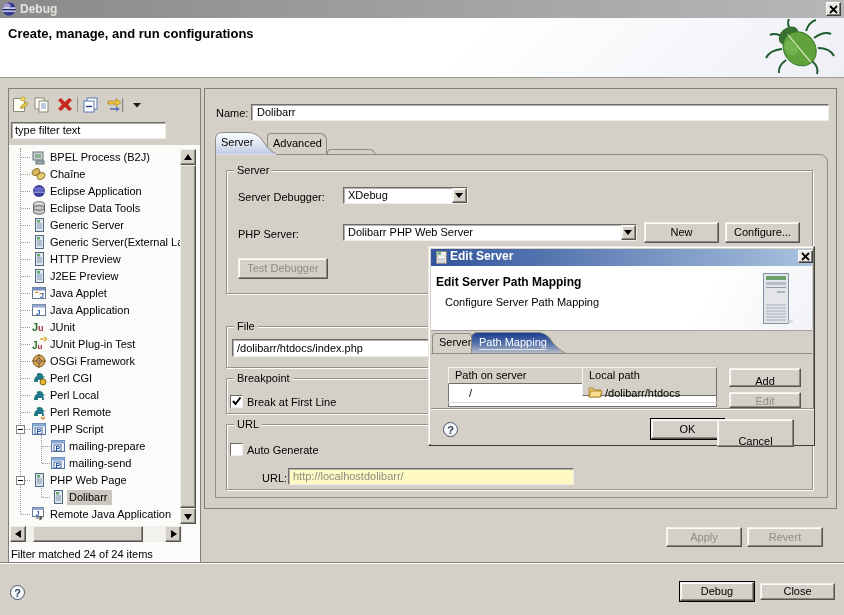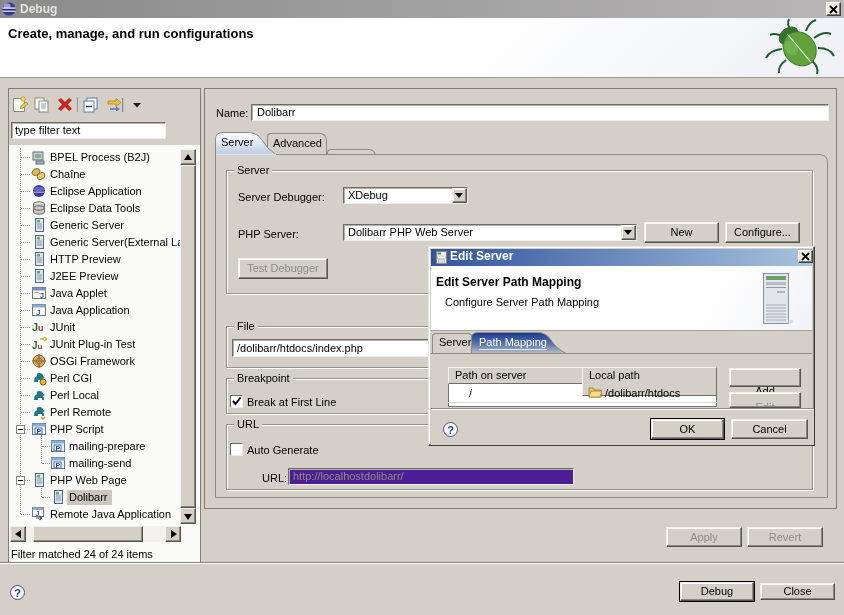--- a/index.html
+++ b/index.html
@@ -440,21 +440,21 @@
       </svg>
   </div>
   <div class="lbl" style="left:42px;top:307px">Break at First Line</div>
 
   <div class="abs group" style="left:21px;top:335px;width:587px;height:66px">
     <div class="grouplabel">URL</div>
   </div>
   <div class="abs cb" style="left:25px;top:354px"></div>
   <div class="lbl" style="left:42px;top:355px">Auto Generate</div>
   <div class="lbl" style="left:57px;top:383px">URL:</div>
-  <div class="abs" style="left:83px;top:379px;width:286px;height:17px;background:#4c1d95;border:1px solid;border-color:#6e6c66 #efede8 #efede8 #6e6c66;box-shadow:inset 1px 1px 0 #b4b1aa">
+  <div class="abs" style="left:83px;top:379px;width:286px;height:17px;background:#fef9c3;border:1px solid;border-color:#6e6c66 #efede8 #efede8 #6e6c66;box-shadow:inset 1px 1px 0 #b4b1aa">
     <span class="abs" style="left:4px;top:1px;color:#8e8c83">http://localhostdolibarr/</span>
     </div>
 </div>
 
 <div class="btn abs disabled" style="left:666px;top:527px;width:76px;height:20px;padding-top:3px">Apply</div>
 <div class="btn abs disabled" style="left:747px;top:527px;width:76px;height:20px;padding-top:3px">Revert</div>
 
 <div class="abs" style="left:0;top:562px;width:844px;height:1px;background:#817f77"></div>
 <div class="abs" style="left:0;top:563px;width:844px;height:1px;background:#fff"></div>
 
@@ -510,20 +510,20 @@
   <div class="th" style="left:19px;top:120px;width:135px;height:17px">Path on server</div>
   <div class="th" style="left:153px;top:120px;width:135px;height:29px">Local path</div>
   <div class="lbl" style="left:40px;top:140px">/</div>
   <svg class="abs" style="left:159px;top:139px" width="14" height="12" viewBox="0 0 14 12">
     <path d="M1 2 h4 l1.5 2 H13 v7 H1 z" fill="#f0c868" stroke="#a07820" stroke-width="0.8"></path>
     <path d="M3 5 h11 l-2 6 H1 z" fill="#f8dc90" stroke="#a07820" stroke-width="0.8"></path>
   </svg>
   <div class="lbl" style="left:176px;top:140px">/dolibarr/htdocs</div>
   <div class="abs" style="left:19px;top:155px;width:269px;height:1px;background:#d8d8d8"></div>
 
-  <div class="btn abs" style="left:300px;top:121px;width:72px;height:19px;padding-top:16px">Add</div>
-  <div class="btn abs disabled" style="left:300px;top:145px;width:72px;height:16px;padding-top:8px;overflow:hidden">Edit</div>
+  <div class="btn abs" style="left:300px;top:121px;width:72px;height:19px;padding-top:6px">Add</div>
+  <div class="btn abs disabled" style="left:300px;top:145px;width:72px;height:16px;padding-top:2px;overflow:hidden">Edit</div>
 
   <div id="mbottom" class="abs"></div>
   <div class="helpcircle" style="left:14px;top:175px">?</div>
   <div class="btn abs default" style="left:222px;top:172px;width:73px;height:20px;padding-top:3px">OK</div>
-  <div class="btn abs" style="left:302px;top:172px;width:77px;height:20px;padding-top:3px">Cancel</div>
+  <div class="btn abs" style="left:288px;top:172px;width:77px;height:28px;padding-top:15px">Cancel</div>
 </div>
 
 </body></html>

